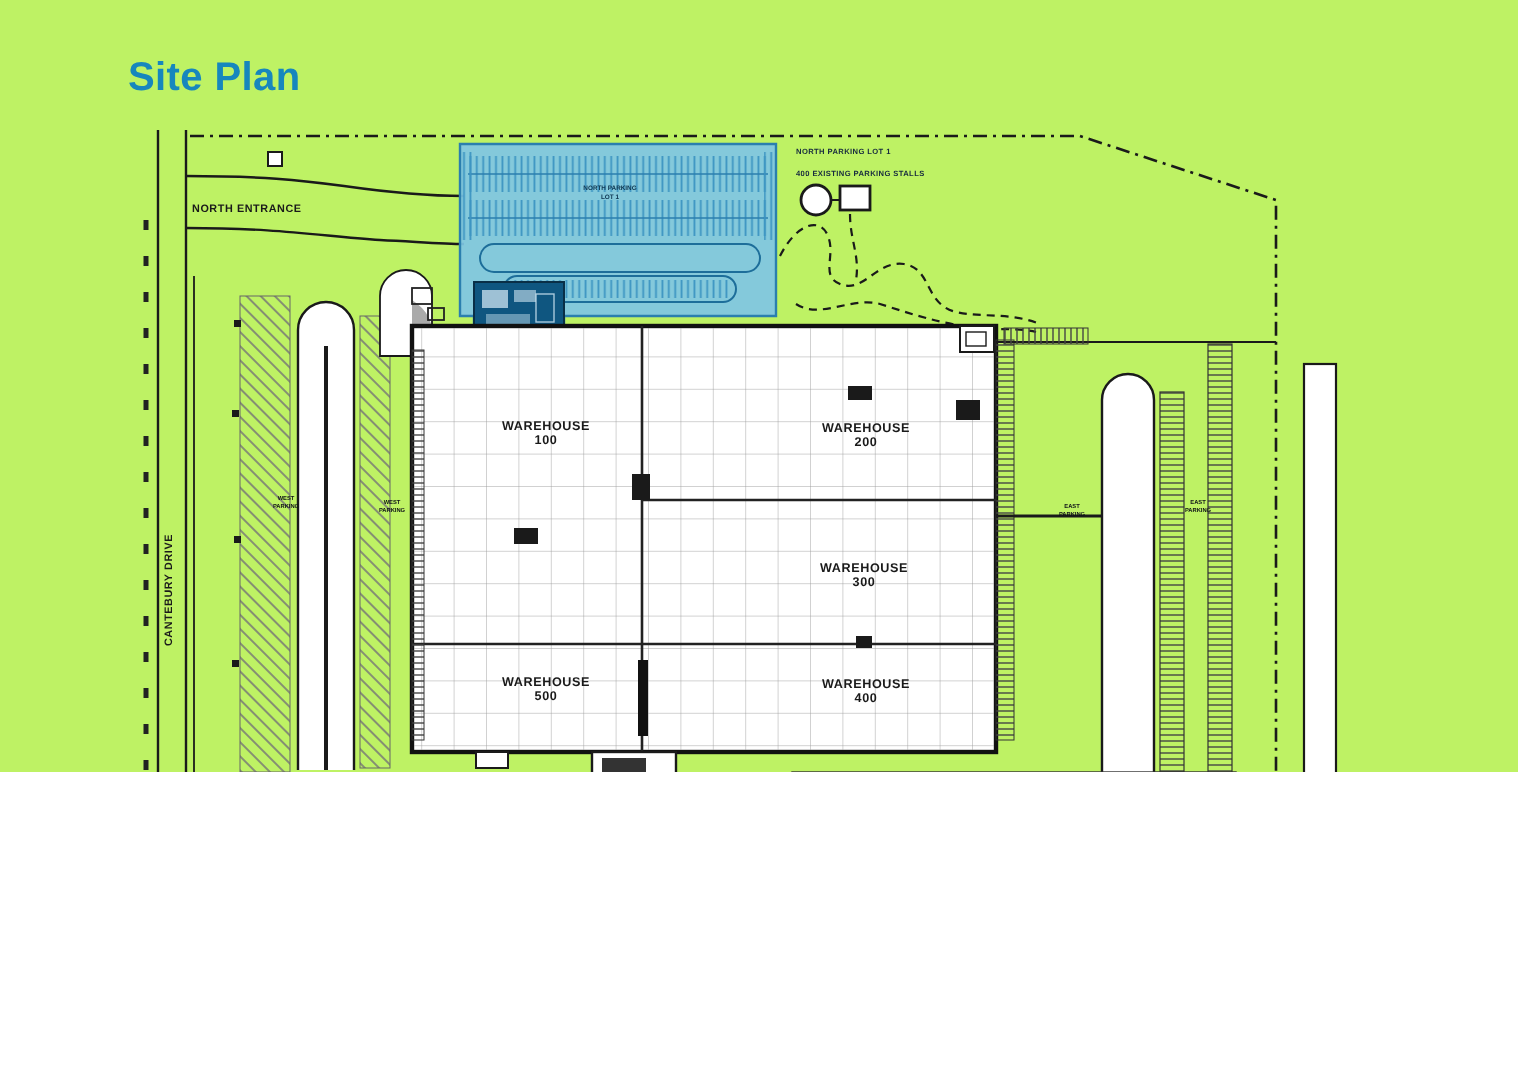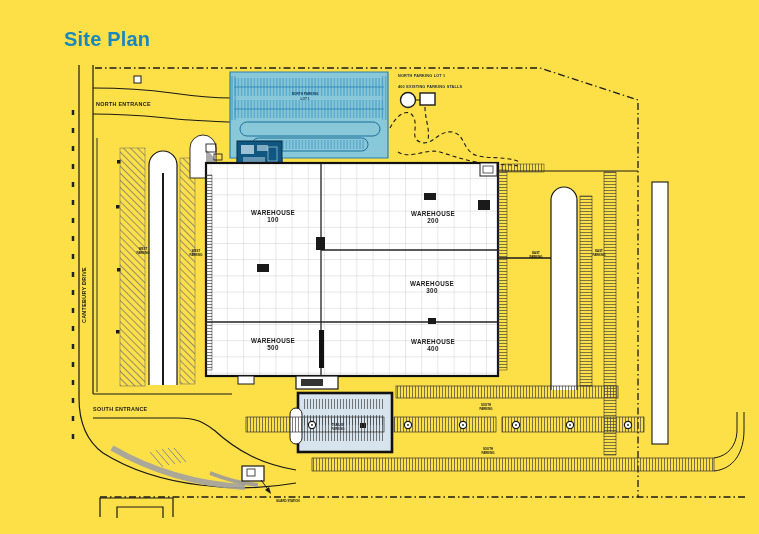--- a/index.html
+++ b/index.html
@@ -1,16 +1,16 @@
 <!DOCTYPE html>
 <html><head>
 <meta charset="utf-8">
 <style>
   html,body{margin:0;padding:0;background:#ffffff;}
-  .canvas{position:relative;width:759px;height:534px;background:#fde047;overflow:hidden;
+  .canvas{position:relative;width:759px;height:386px;background:#bef264;overflow:hidden;
           font-family:"Liberation Sans",sans-serif;}
   .page-title{position:absolute;left:64px;top:28px;margin:0;font-size:20px;font-weight:700;
               color:#1787bd;letter-spacing:.2px;font-family:"Liberation Sans",sans-serif;}
   svg{position:absolute;left:0;top:0;}
   svg text{font-family:"Liberation Sans",sans-serif;fill:#1a1a1a;}
   .lbl-wh{font-size:6.3px;font-weight:700;letter-spacing:.3px;}
   .lbl-street{font-size:5.4px;font-weight:700;letter-spacing:.3px;}
   .lbl-note{font-size:3.8px;font-weight:700;fill:#16293f;letter-spacing:.2px;}
   .lbl-tiny{font-size:2.9px;font-weight:700;fill:#101418;}
   .lbl-blue{font-size:3.2px;font-weight:700;fill:#0d3550;}

